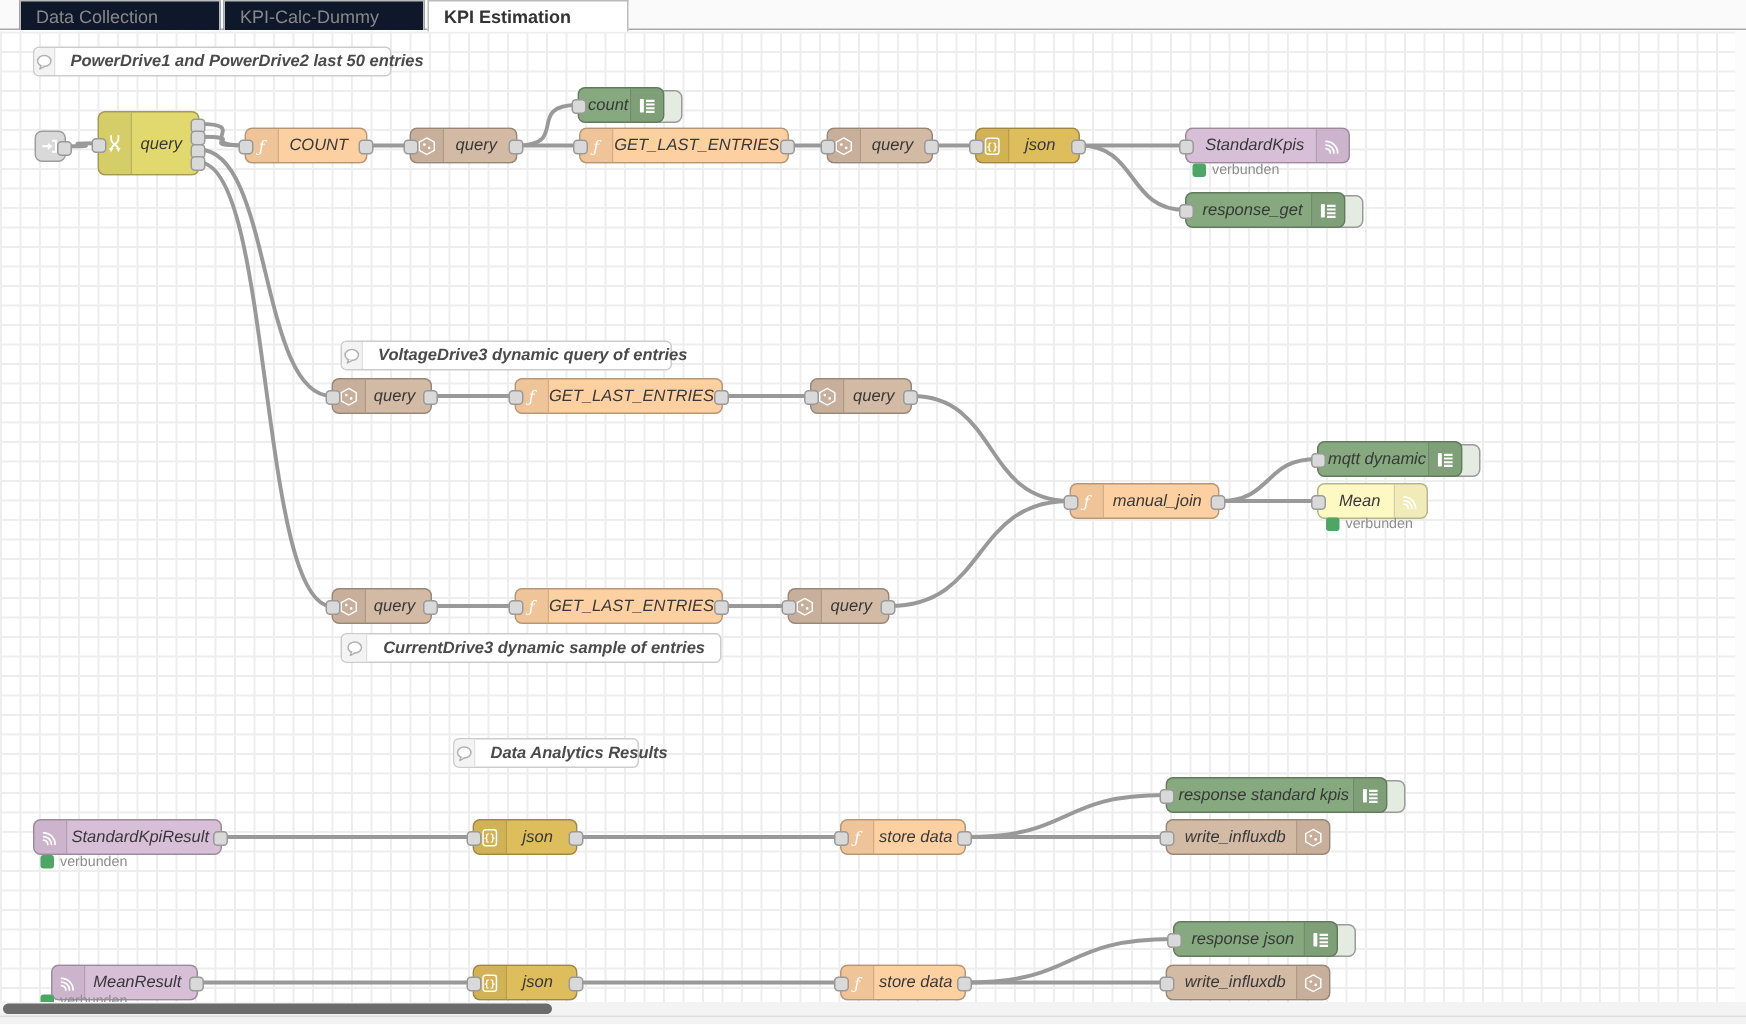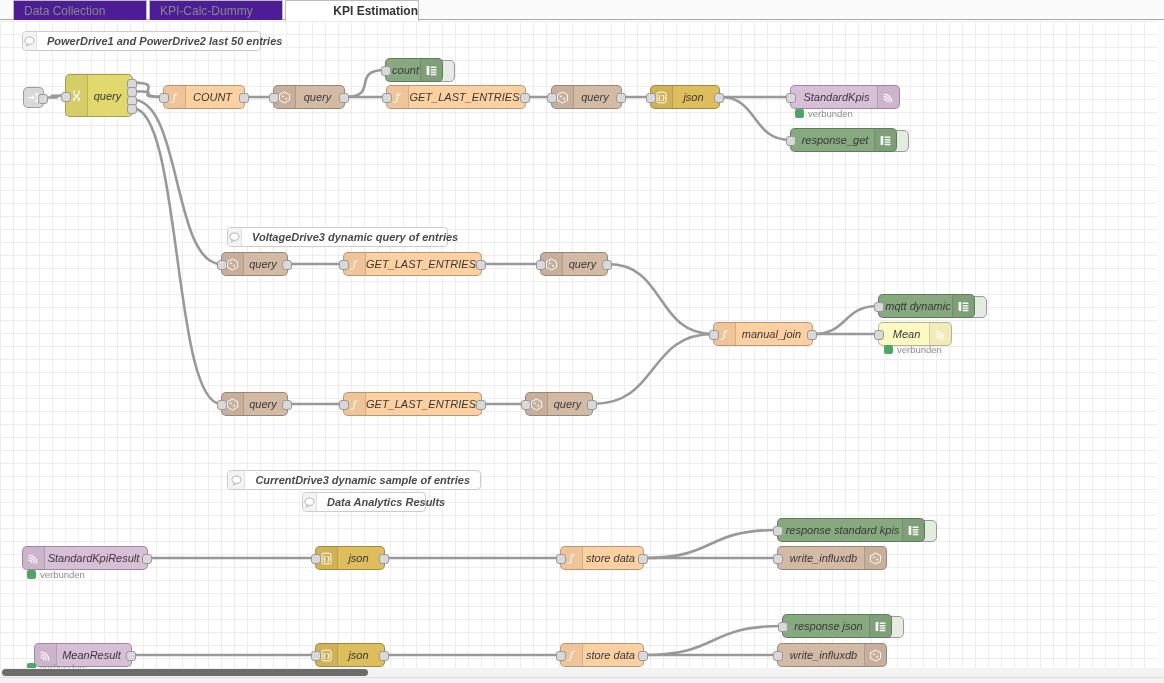--- a/index.html
+++ b/index.html
@@ -2,22 +2,22 @@
 <html><head>
 <meta charset="utf-8">
 <style>
   html,body{margin:0;padding:0;background:#fff;font-family:"Liberation Sans",sans-serif;}
   #editor{position:relative;width:1164px;height:683px;background:#fff;overflow:hidden;}
 
   
   #tabbar{position:absolute;top:0;left:0;width:100%;height:20px;background:#fafafa;
           border-bottom:1px solid #a9a9a9;display:flex;padding-left:13px;box-sizing:border-box;z-index:10;}
   .tab{width:134px;height:20px;line-height:20px;box-sizing:border-box;border:1px solid #bbb;border-bottom:none;
-       background:#4c1d95;color:#888;font-size:12px;padding:0 0 0 10px;margin-right:2px;white-space:nowrap;overflow:hidden;}
-  .tab.active{background:#fff;color:#333;font-weight:bold;height:21px;margin-bottom:-1px;position:relative;z-index:2;text-align:right;}
+       background:#0f172a;color:#888;font-size:12px;padding:0 0 0 10px;margin-right:2px;white-space:nowrap;overflow:hidden;}
+  .tab.active{background:#fff;color:#333;font-weight:bold;height:21px;margin-bottom:-1px;position:relative;z-index:2;}
 
   
   #grid{position:absolute;left:0;top:21px;width:1157px;height:647px;
         background-image:linear-gradient(#ededed 1px,transparent 1px),linear-gradient(90deg,#ededed 1px,transparent 1px);
         background-size:13px 13px;z-index:0;}
   #wires{position:absolute;left:0;top:0;width:1164px;height:683px;z-index:1;}
 
   .node{position:absolute;border-radius:5px;border:1px solid rgba(0,0,0,0.28);box-sizing:border-box;z-index:3;}
   .node .strip{position:absolute;top:0;bottom:0;width:21px;background:rgba(0,0,0,0.055);
                display:flex;align-items:center;justify-content:center;}
@@ -428,21 +428,21 @@
       </div>
       <div class="comment" style="left: 227px; top: 227px; width: 221px;">
         <span class="cstrip">
           <svg width="13" height="13" viewBox="0 0 16 16" xmlns="http://www.w3.org/2000/svg">
             <ellipse cx="8" cy="7" rx="5.5" ry="4.5" fill="#fff" stroke="#b0b0b0" stroke-width="1.2"></ellipse>
             <path d="M5.5 10.5 4.3 13.6 8.6 11.2" fill="#fff" stroke="#b0b0b0" stroke-width="1.1" stroke-linejoin="round"></path>
           </svg>
         </span>
         <span class="clabel">VoltageDrive3 dynamic query of entries</span>
       </div>
-      <div class="comment" style="left: 227px; top: 422px; width: 254px; margin-top: 48px;">
+      <div class="comment" style="left: 227px; top: 422px; width: 254px;">
         <span class="cstrip">
           <svg width="13" height="13" viewBox="0 0 16 16" xmlns="http://www.w3.org/2000/svg">
             <ellipse cx="8" cy="7" rx="5.5" ry="4.5" fill="#fff" stroke="#b0b0b0" stroke-width="1.2"></ellipse>
             <path d="M5.5 10.5 4.3 13.6 8.6 11.2" fill="#fff" stroke="#b0b0b0" stroke-width="1.1" stroke-linejoin="round"></path>
           </svg>
         </span>
         <span class="clabel">CurrentDrive3 dynamic sample of entries</span>
       </div>
       <div class="comment" style="left: 302px; top: 492px; width: 124px;">
         <span class="cstrip">

